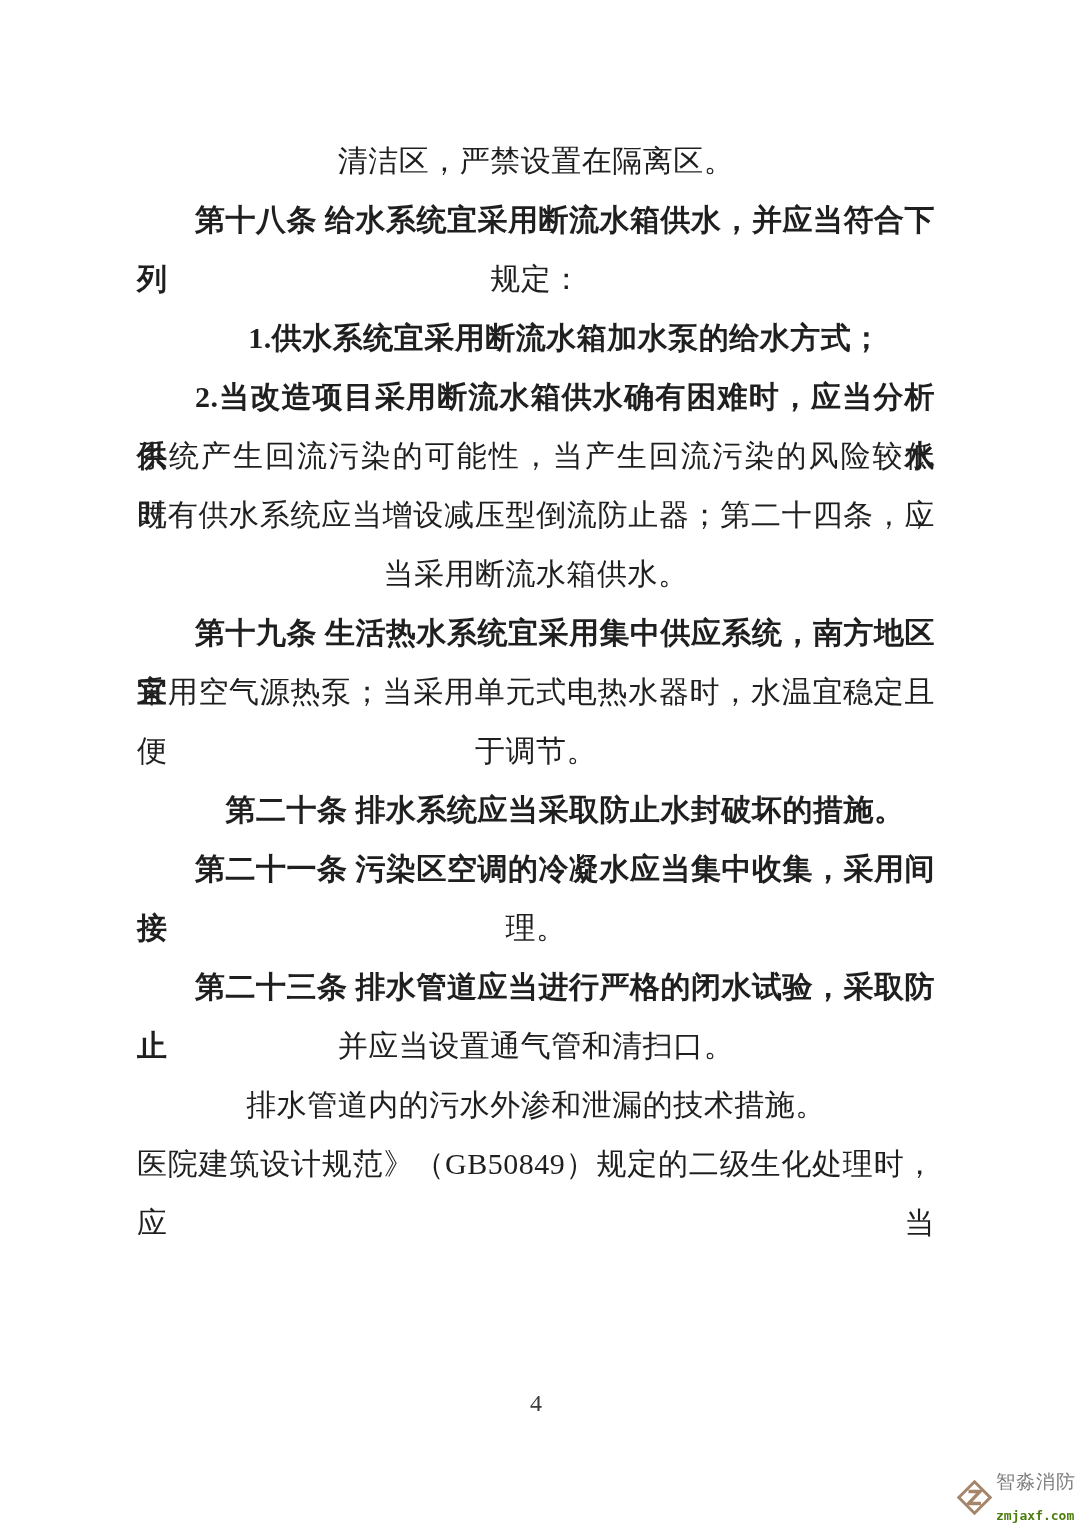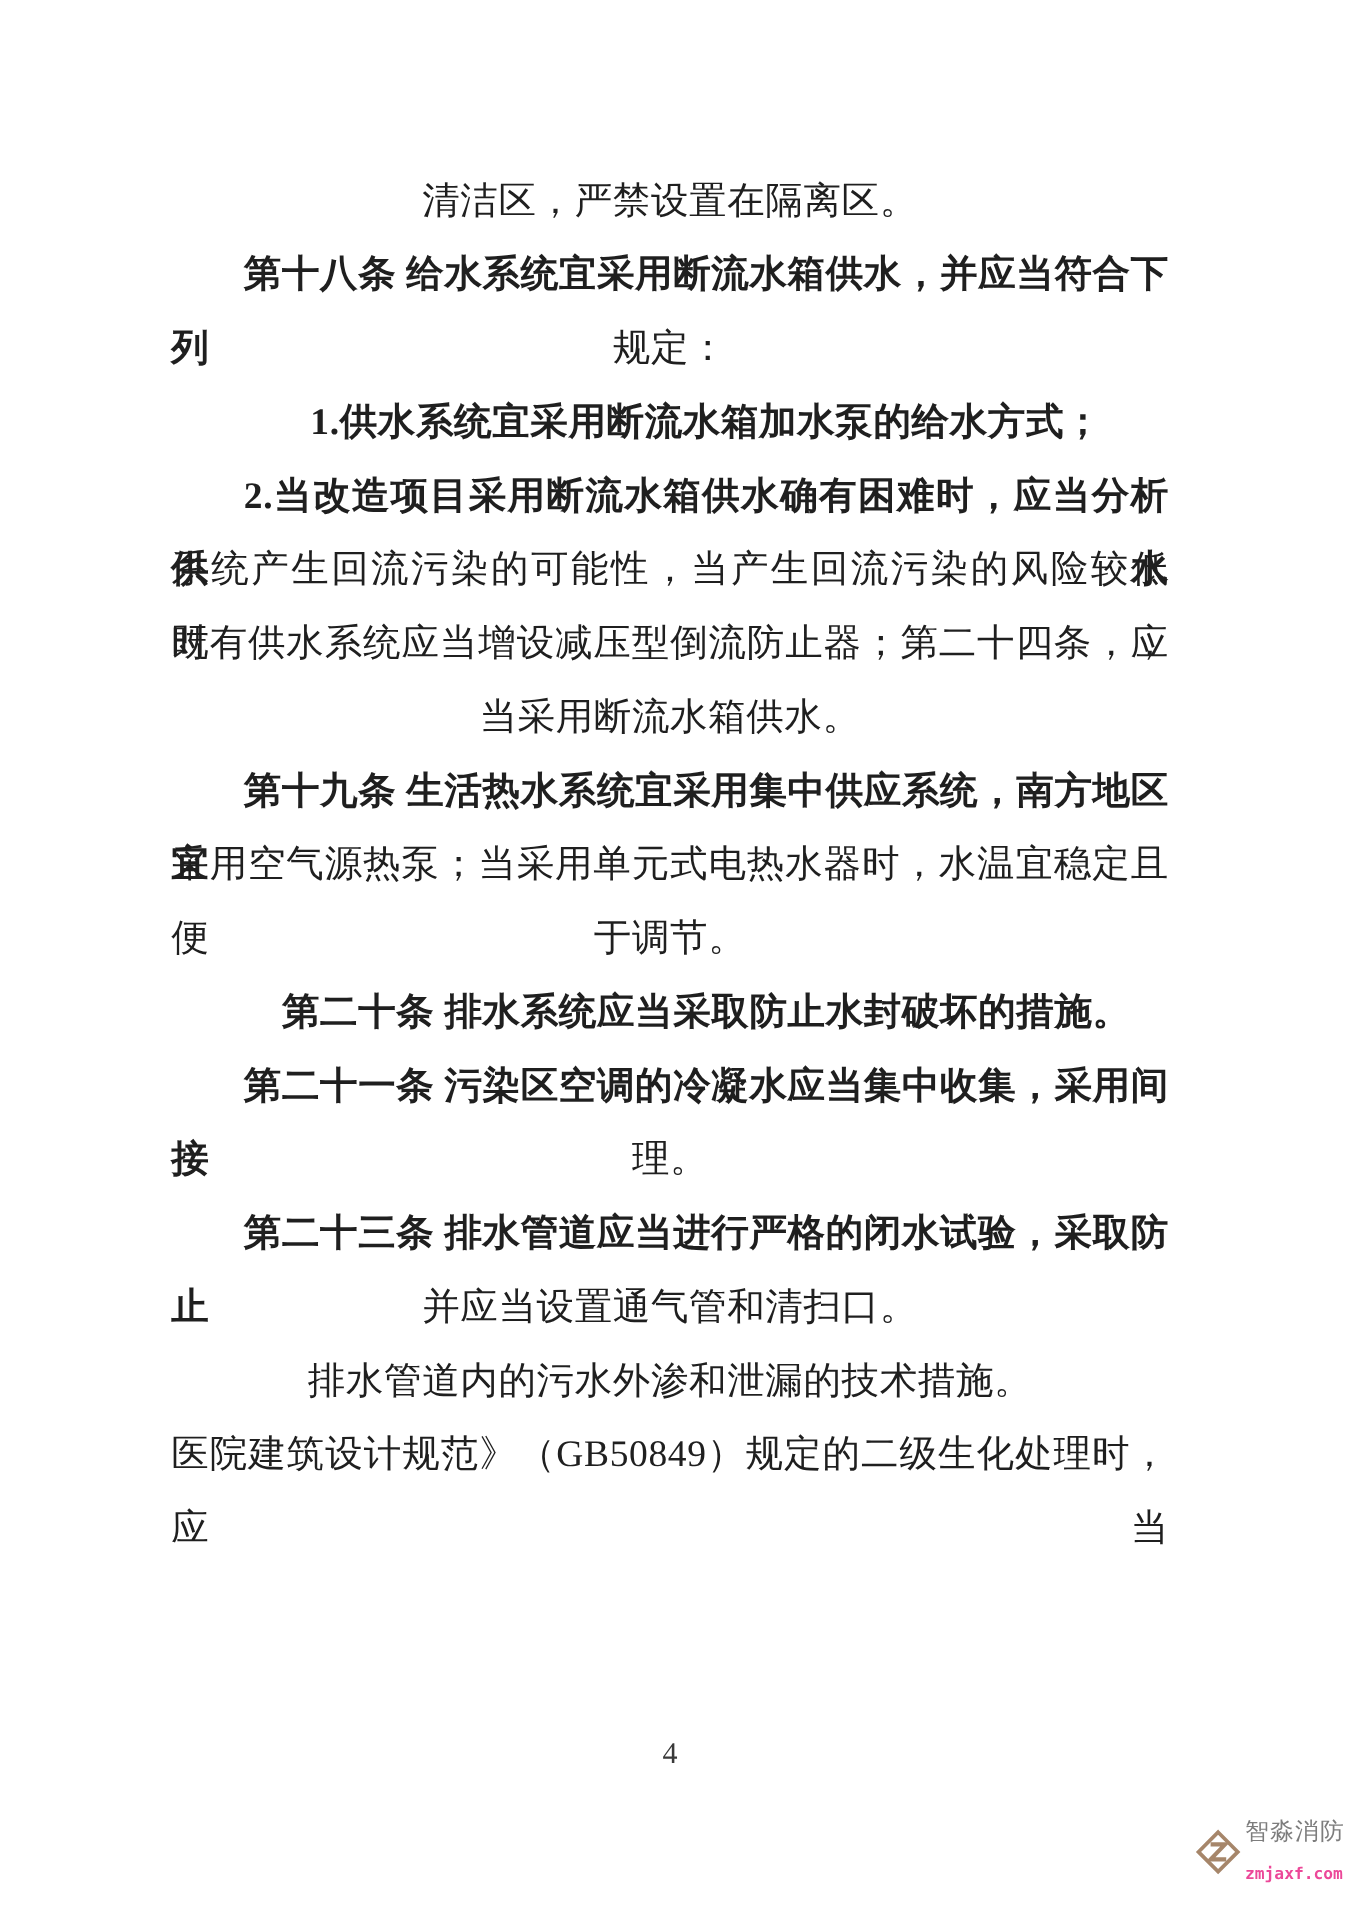--- a/index.html
+++ b/index.html
@@ -44,21 +44,21 @@
     left: 137px;
     top: 1390px;
     width: 798px;
     text-align: center;
     font-size: 24px;
     color: #3a3a3a;
   }
   .watermark {
     position: absolute;
     right: 4px;
-    bottom: 20px;
+    bottom: 4px;
     display: flex;
     align-items: center;
     gap: 3px;
   }
   .watermark .logo {
     width: 37px;
     height: 37px;
     flex: 0 0 auto;
   }
   .watermark .wm-text {
@@ -69,21 +69,21 @@
   .wm-brand {
     font-family: "Liberation Sans", "DejaVu Sans", sans-serif;
     font-size: 19px;
     color: #7d7d7d;
     letter-spacing: 1px;
   }
   .wm-domain {
     font-family: "DejaVu Sans Mono", "Liberation Mono", monospace;
     font-size: 13px;
     font-weight: 700;
-    color: #ec4899;
+    color: #4d7c0f;
     margin-top: 18px;
   }
 </style>
 </head>
 <body>
 
 <div class="page">
 
   <div class="doc-text" id="doc-lines">
       <div class="line">清洁区，严禁设置在隔离区。</div>

